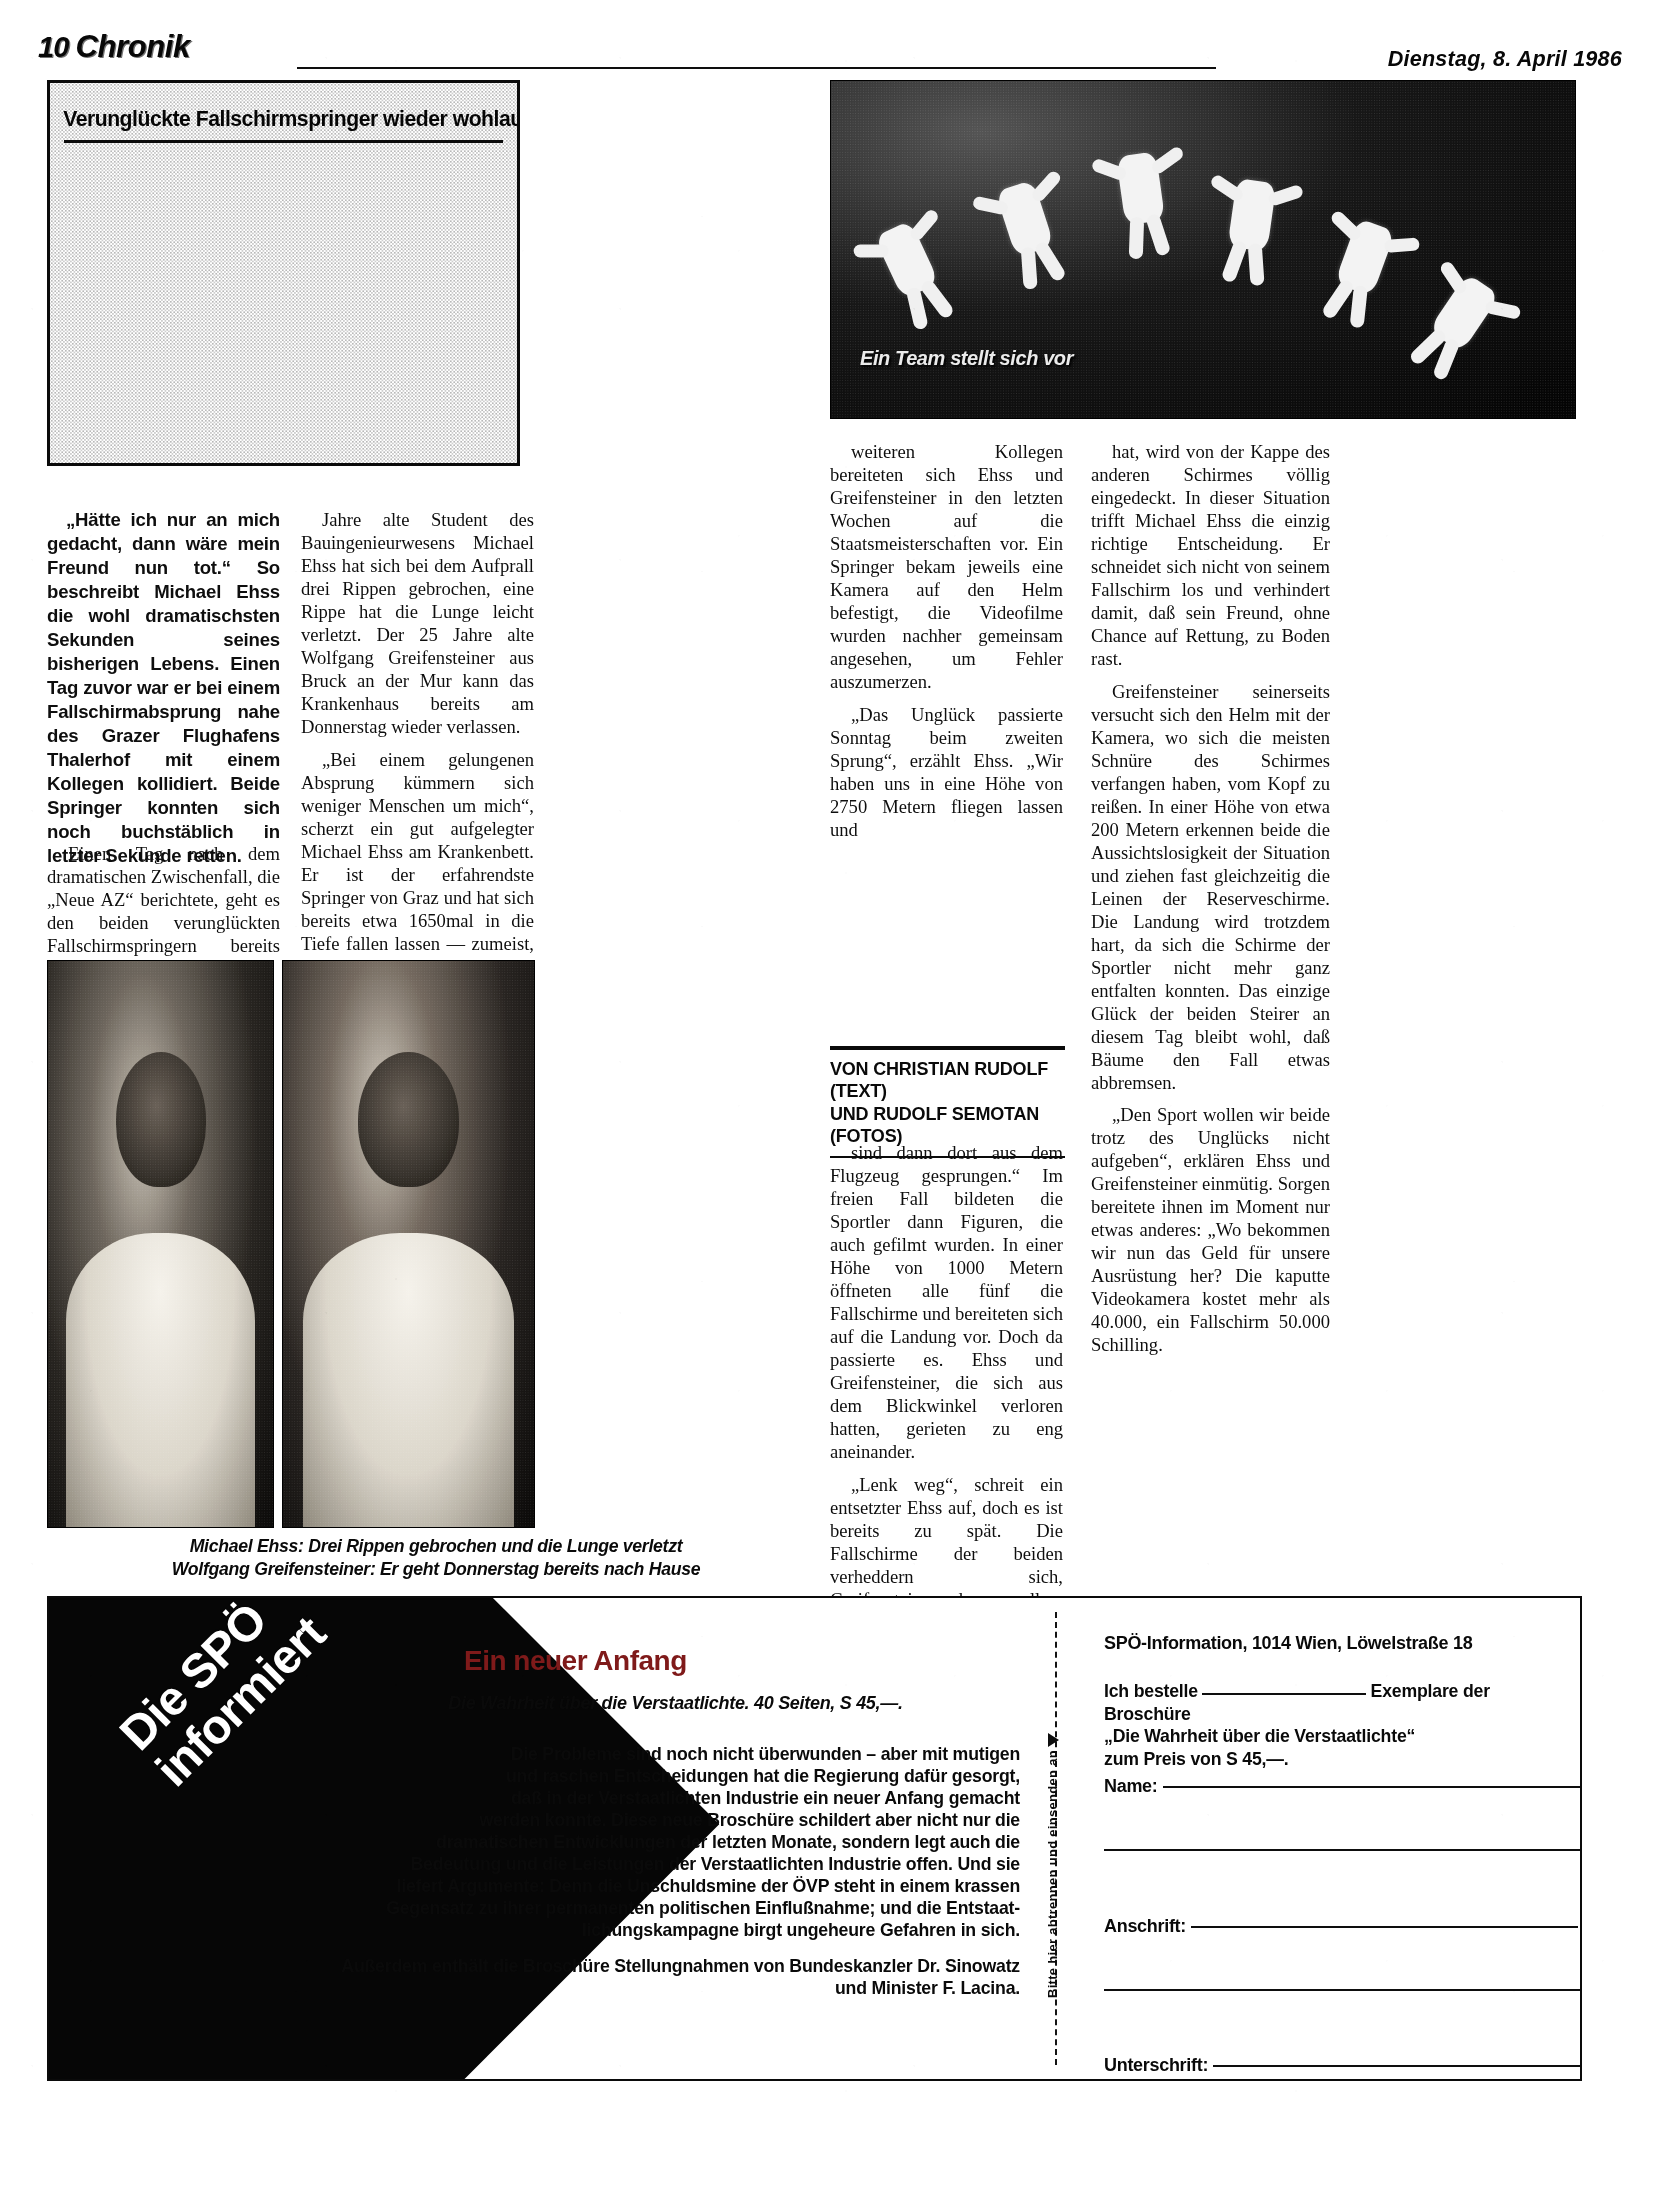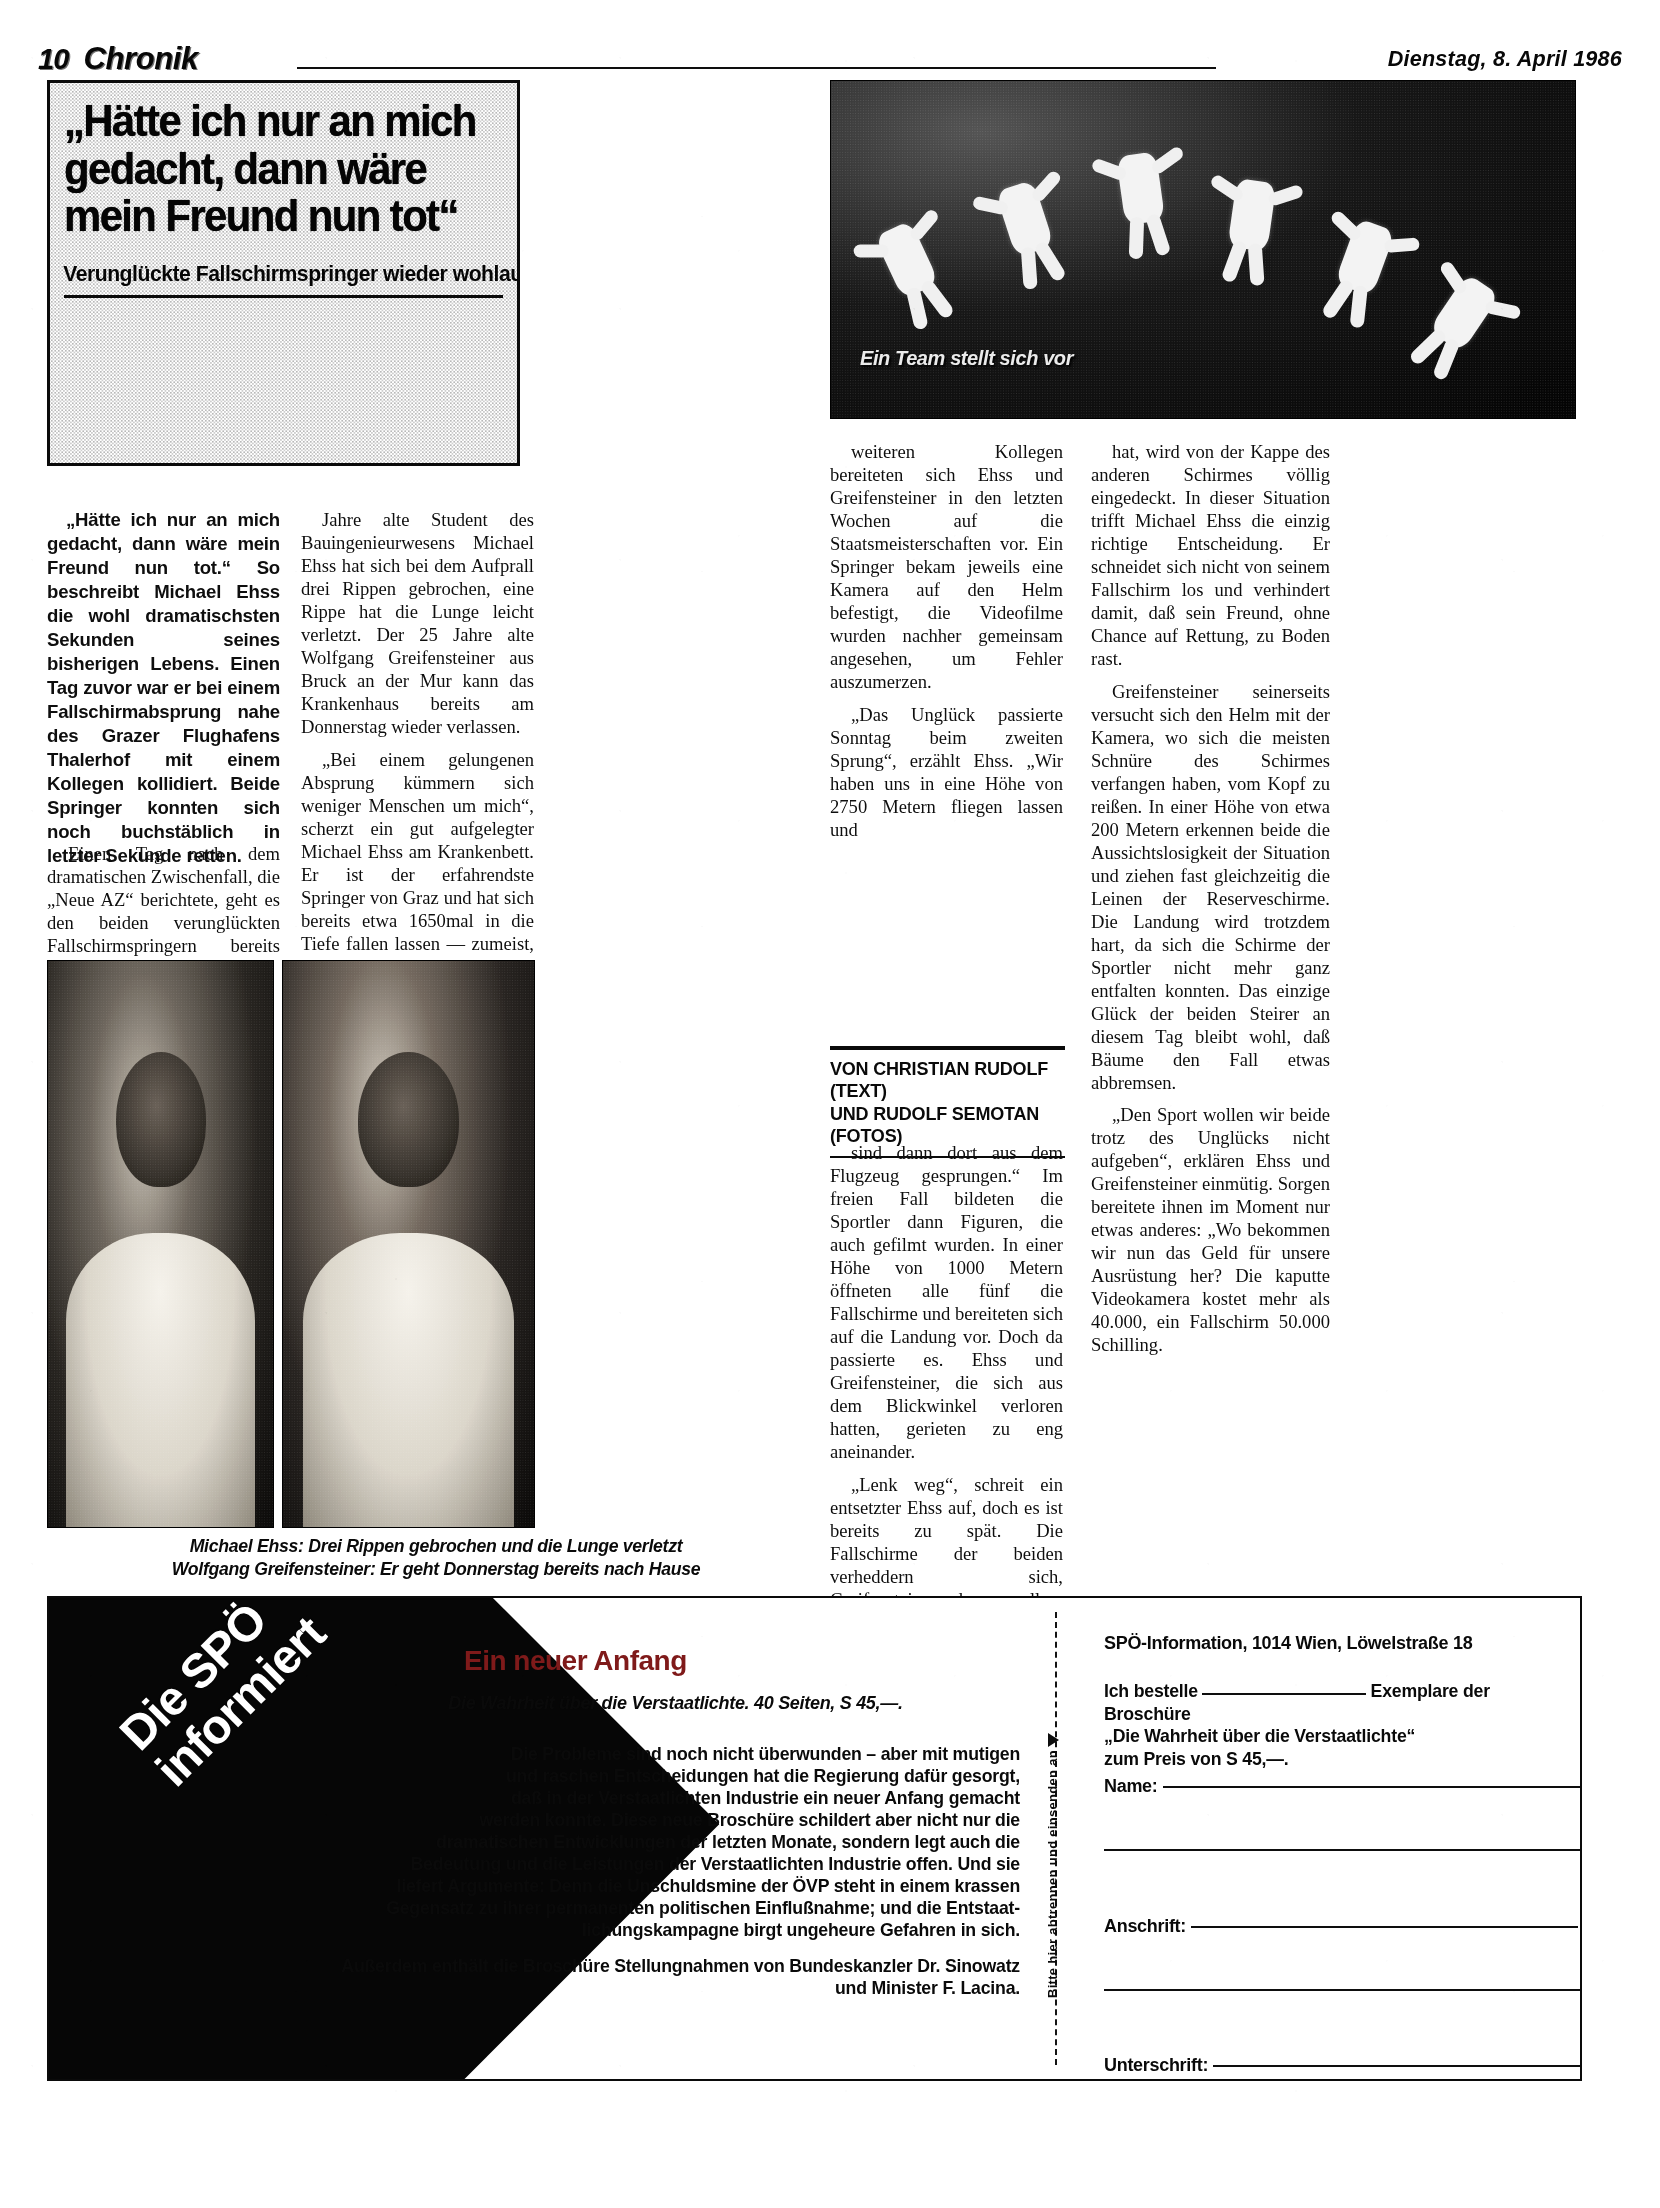--- a/index.html
+++ b/index.html
@@ -17,21 +17,21 @@
       radial-gradient(circle at 11% 23%, rgba(0,0,0,.05) 0 0.9px, transparent 0.9px),
       radial-gradient(circle at 73% 61%, rgba(0,0,0,.05) 0 0.9px, transparent 0.9px),
       radial-gradient(circle at 42% 88%, rgba(0,0,0,.04) 0 0.9px, transparent 0.9px),
       radial-gradient(circle at 88% 15%, rgba(0,0,0,.04) 0 0.9px, transparent 0.9px);
     background-size:294px 251px,406px 355px,216px 285px,450px 406px;
     opacity:.75;
   }
 
   
   .masthead{position:absolute;left:38px;top:29px;right:38px;height:42px;}
-  .mh-left{position:absolute;left:0;top:12px;display:flex;align-items:baseline;gap:15px;}
+  .mh-left{position:absolute;left:0;top:0;display:flex;align-items:baseline;gap:7px;}
   .mh-pageno{
     font-family:"Liberation Sans",sans-serif;font-weight:bold;font-style:italic;
     font-size:29px;letter-spacing:-0.9px;color:#0b0b0b;
     text-shadow:1.3px 1.3px 0 rgba(0,0,0,.55);
   }
   .mh-section{
     font-family:"Liberation Sans",sans-serif;font-weight:bold;font-style:italic;
     font-size:31px;letter-spacing:-0.4px;color:#0b0b0b;
     text-shadow:1.3px 1.3px 0 rgba(0,0,0,.55);
   }
@@ -282,25 +282,20 @@
       <span class="mh-pageno">10</span>
       <span class="mh-section">Chronik</span>
     </div>
     <div class="mh-rule2"></div>
     <div class="mh-date">Dienstag, 8. April 1986</div>
     <div class="mh-dateline"></div>
   </div>
 
   <div class="headbox">
     <div class="screen"></div>
-    <div class="hl">
-      <div class="hl-line l1">„Hätte ich nur an mich</div>
-      <div class="hl-line l2">gedacht, dann wäre</div>
-      <div class="hl-line l3">mein Freund nun tot“</div>
-    </div>
     <div class="hl-kicker">Verunglückte Fallschirmspringer wieder wohlauf</div>
     <div class="hl-underline"></div>
   </div>
 
   <div class="photo-top">
     <div class="sky"></div>
     <div class="grain"></div>
 
     <div class="diver" style="left:43px;  top:156px; transform:rotate(-25deg);">
       <div class="torso" style="left:0;top:0;"></div>

